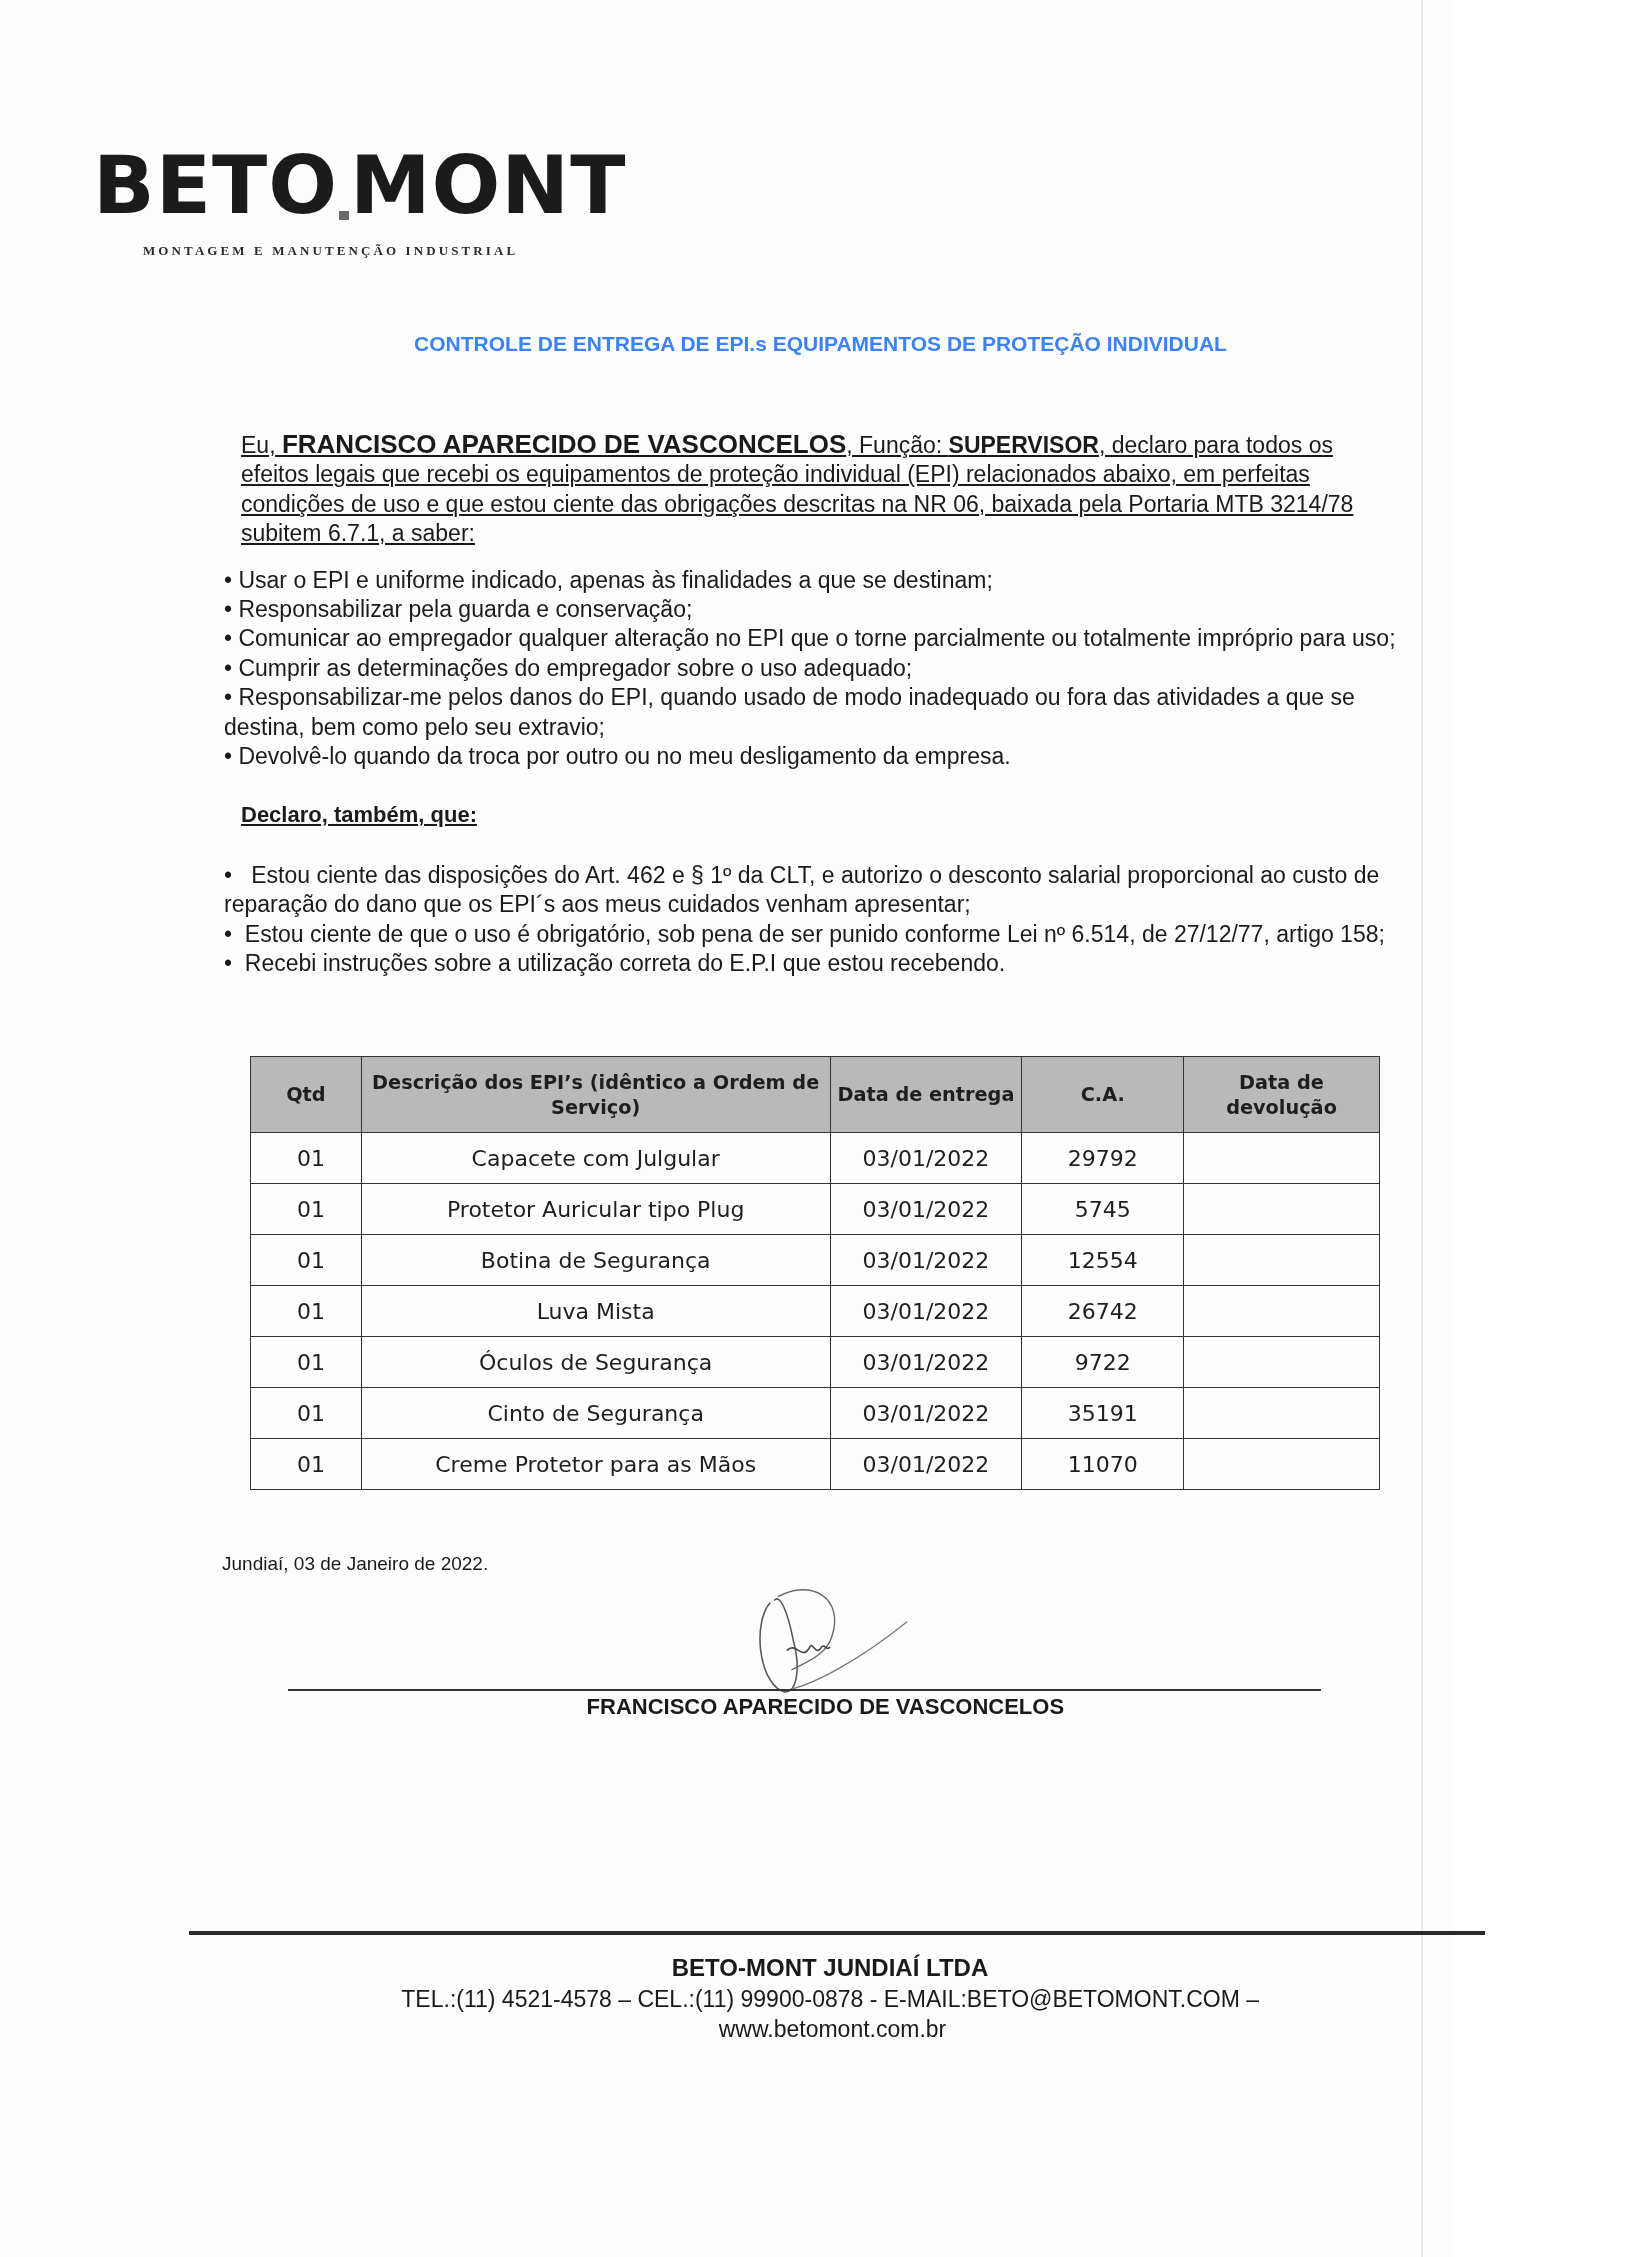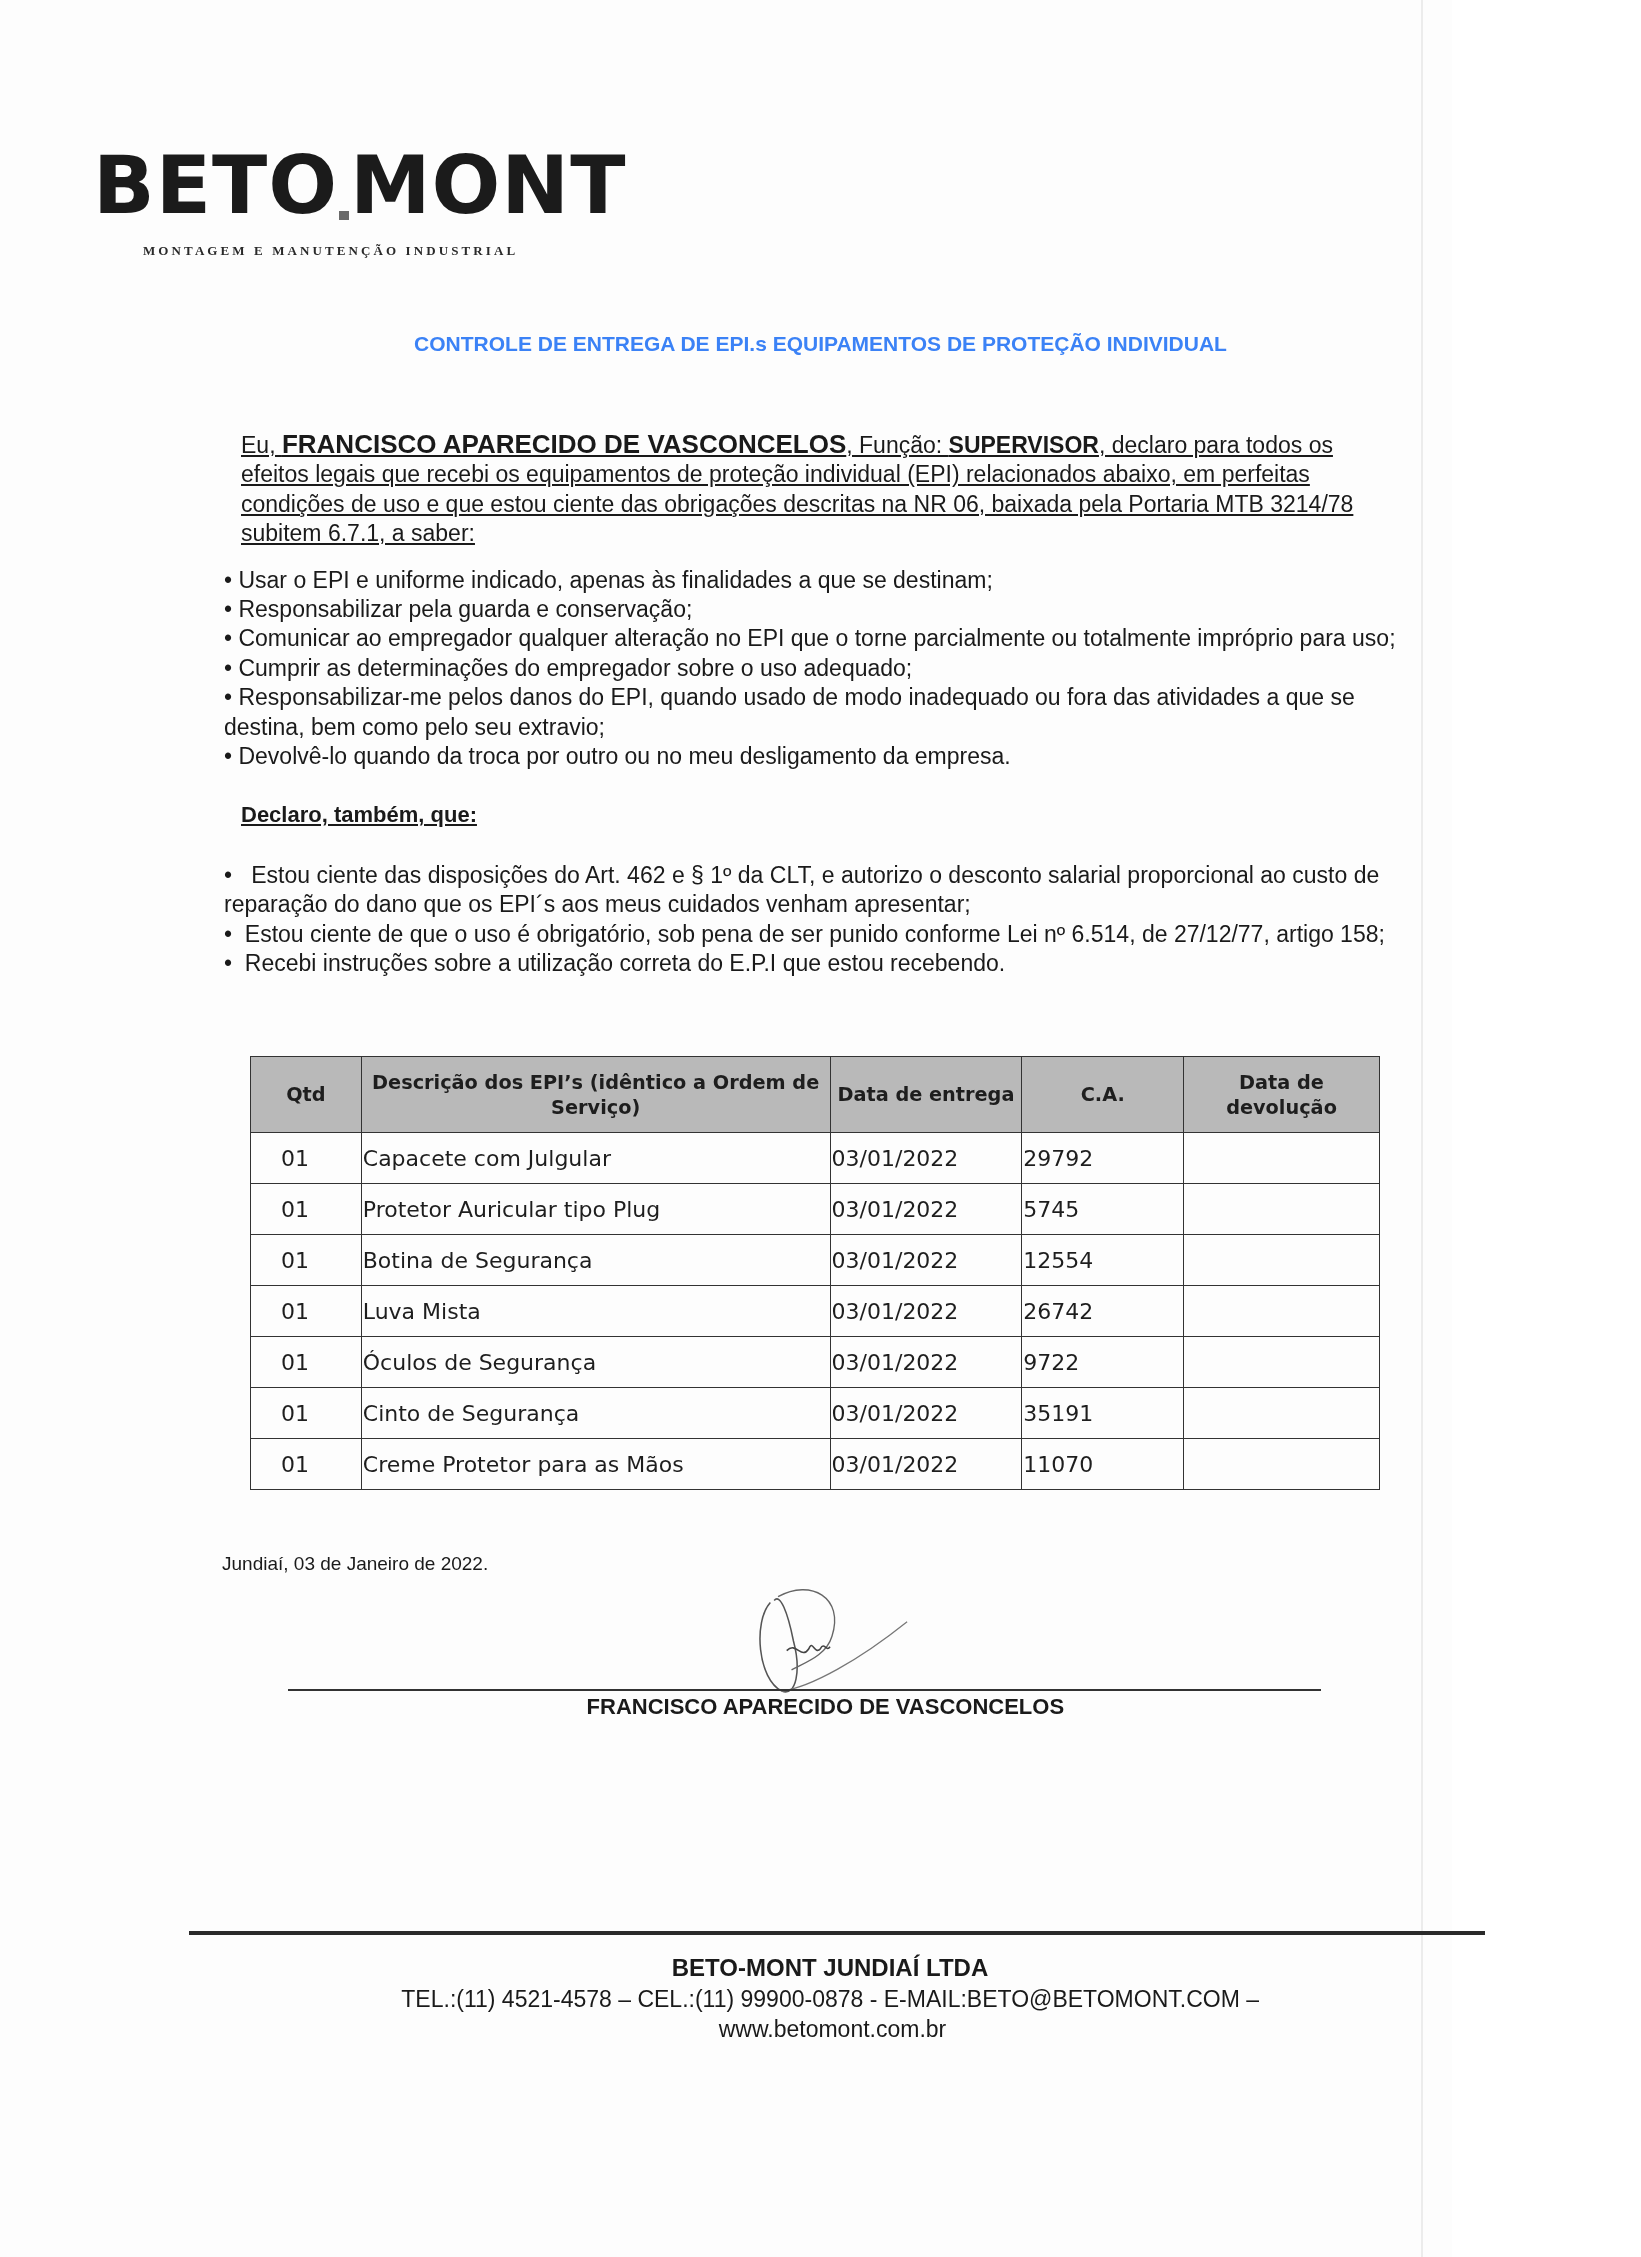--- a/index.html
+++ b/index.html
@@ -22,22 +22,22 @@
   .body b { font-weight: bold; }
   .big-bold { font-size: 26px; font-weight: bold; }
   .bullet { display: block; }
   .declaro { margin-top: 29px !important; font-weight: bold; font-size: 22px; }
   .list2 { margin-top: 31px; }
   .list2 .b2 { display: block; }
 
   
   .epi-table { position: absolute; left: 250px; top: 1056px; border-collapse: collapse; font-family: "DejaVu Sans", sans-serif; }
   .epi-table th { background: #b9b9b9; font-weight: bold; font-size: 19.3px; color: #1e1e1e; border: 1.9px solid #333; height: 75px; line-height: 25px; text-align: center; padding: 0 3.9px; }
-  .epi-table td { border: 1.9px solid #333; height: 48px; font-size: 22px; color: #1e1e1e; }
-  .epi-table td.qtd { text-align: left; padding-left: 30px; }
+  .epi-table td { border: 1.9px solid #333; height: 48px; font-size: 22px; color: #1e1e1e; text-align: center; }
+  .epi-table td.qtd { text-align: left; padding-left: 46px; }
   .c1 { width: 102px; } .c2 { width: 460px; } .c3 { width: 183px; } .c4 { width: 153px; } .c5 { width: 187px; }
 
   
   .place-date { position: absolute; left: 222px; top: 1553px; font-family: "Liberation Sans", sans-serif; font-size: 19px; }
   .signature { position: absolute; left: 753px; top: 1583px; }
   .sig-line { position: absolute; left: 288px; top: 1689px; width: 1033px; height: 1.9px; background: #333; }
   .sig-name { position: absolute; left: 0; width: 1641px; top: 1694px; text-align: center; font-family: "Liberation Sans", sans-serif; font-weight: bold; font-size: 22px; padding-left: 9.7px; box-sizing: border-box; }
 
   
   .foot-line { position: absolute; left: 189px; top: 1931px; width: 1296px; height: 3.9px; background: #2a2a2a; }

